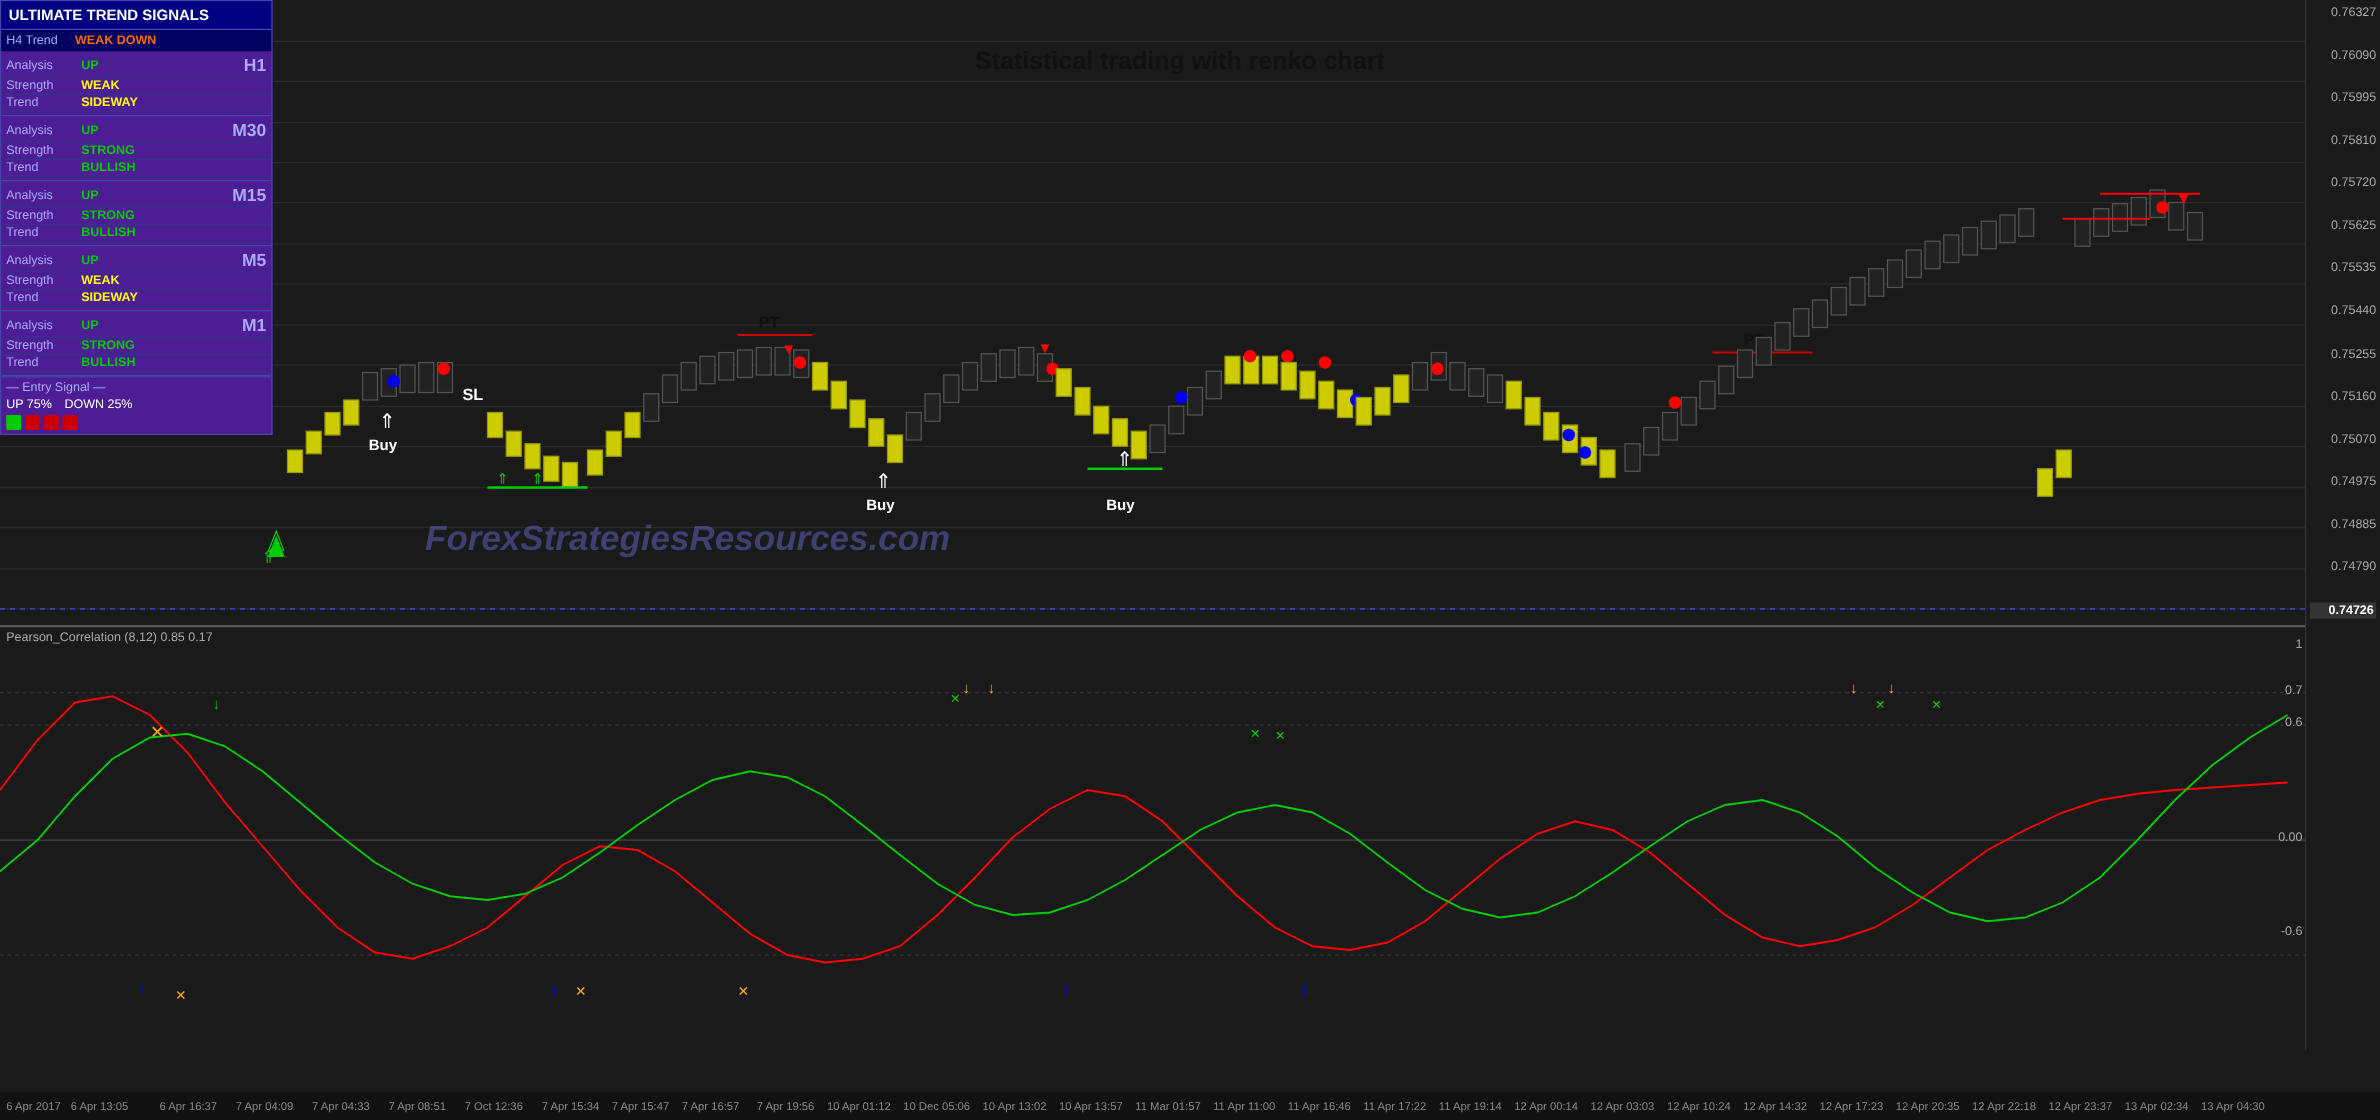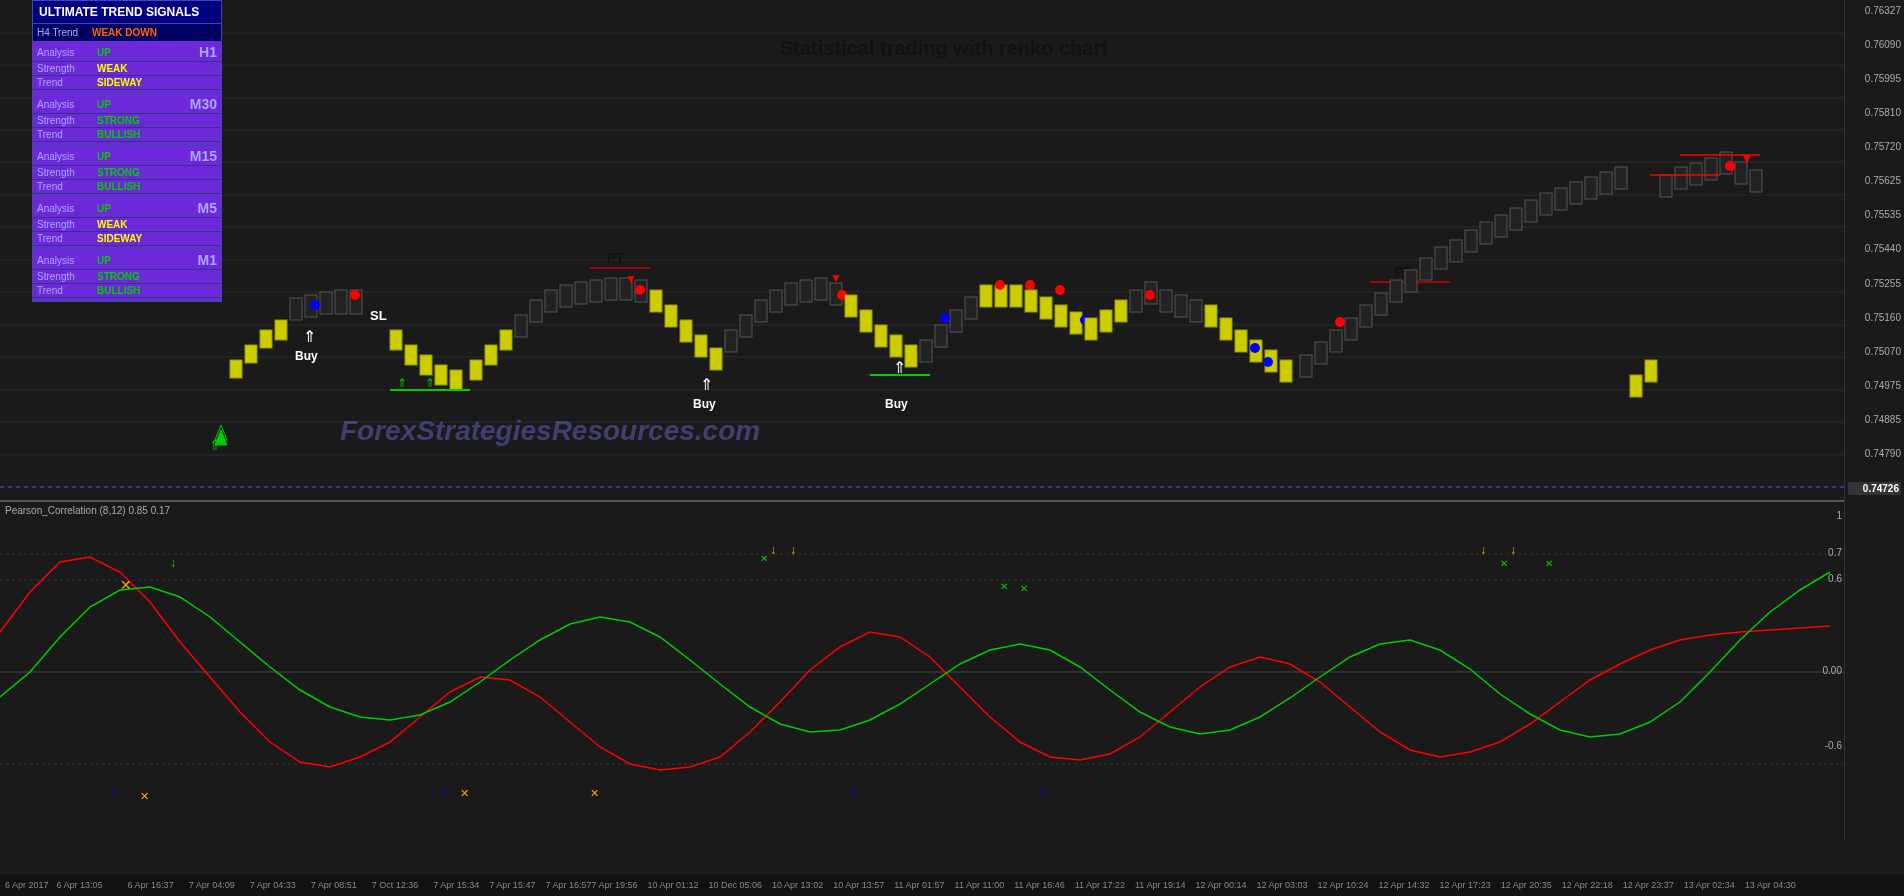--- a/index.html
+++ b/index.html
@@ -30,27 +30,26 @@
       display: flex;
       flex: 1;
       position: relative;
     }
 
     
     .signal-panel {
       position: absolute;
       top: 0;
       left: 0;
-      width: 190px;
-      background: #6d28d9;
+      width: 218px;
+      background: #4c1d95;
       border: 1px solid #4444aa;
       z-index: 10;
       font-size: 11px;
       color: white;
-      margin-left: 32px;
     }
 
     .signal-panel-title {
       background: #000080;
       color: #ffffff;
       font-weight: bold;
       font-size: 12px;
       padding: 4px 6px;
       border-bottom: 1px solid #4444aa;
     }
@@ -224,20 +223,33 @@
         <div class="signal-row">
           <span class="signal-label">Strength</span>
           <span class="signal-value-up">STRONG</span>
         </div>
         <div class="signal-row">
           <span class="signal-label">Trend</span>
           <span class="signal-value-up">BULLISH</span>
         </div>
       </div>
 
+      <div class="entry-signal-section">
+        <div class="entry-signal-label">— Entry Signal —</div>
+        <div class="entry-percentages">
+          <span class="pct-up">UP 75%</span>
+          <span class="pct-down">DOWN 25%</span>
+        </div>
+        <div class="signal-dots">
+          <div class="dot-green"></div>
+          <div class="dot-red"></div>
+          <div class="dot-red"></div>
+          <div class="dot-red"></div>
+        </div>
+      </div>
     </div>
 
     <svg style="position:absolute;top:0;left:0;width:1844px;height:500px;">
 
       <rect width="1844" height="500" fill="#1a1a1a"></rect>
 
       <line x1="0" y1="33" x2="1844" y2="33" stroke="#2a2a2a" stroke-width="1"></line>
       <line x1="0" y1="65" x2="1844" y2="65" stroke="#2a2a2a" stroke-width="1"></line>
       <line x1="0" y1="98" x2="1844" y2="98" stroke="#2a2a2a" stroke-width="1"></line>
       <line x1="0" y1="130" x2="1844" y2="130" stroke="#2a2a2a" stroke-width="1"></line>
@@ -515,27 +527,27 @@
     <div style="position:absolute;bottom:0;left:0;right:0;height:22px;background:#111;overflow:hidden;display:flex;align-items:center;padding:0 5px;gap:0;">
       <span style="font-size:9px;color:#888;white-space:nowrap;margin-right:8px;">6 Apr 2017</span>
       <span style="font-size:9px;color:#888;white-space:nowrap;margin-right:25px;">6 Apr 13:05</span>
       <span style="font-size:9px;color:#888;white-space:nowrap;margin-right:15px;">6 Apr 16:37</span>
       <span style="font-size:9px;color:#888;white-space:nowrap;margin-right:15px;">7 Apr 04:09</span>
       <span style="font-size:9px;color:#888;white-space:nowrap;margin-right:15px;">7 Apr 04:33</span>
       <span style="font-size:9px;color:#888;white-space:nowrap;margin-right:15px;">7 Apr 08:51</span>
       <span style="font-size:9px;color:#888;white-space:nowrap;margin-right:15px;">7 Oct 12:36</span>
       <span style="font-size:9px;color:#888;white-space:nowrap;margin-right:10px;">7 Apr 15:34</span>
       <span style="font-size:9px;color:#888;white-space:nowrap;margin-right:10px;">7 Apr 15:47</span>
-      <span style="font-size:9px;color:#888;white-space:nowrap;margin-right:0;">7 Apr 16:57</span>
+      <span style="font-size:9px;color:#888;white-space:nowrap;margin-right:14px;">7 Apr 16:57</span>
       <span style="font-size:9px;color:#888;white-space:nowrap;margin-right:10px;">7 Apr 19:56</span>
       <span style="font-size:9px;color:#888;white-space:nowrap;margin-right:10px;">10 Apr 01:12</span>
       <span style="font-size:9px;color:#888;white-space:nowrap;margin-right:10px;">10 Dec 05:06</span>
       <span style="font-size:9px;color:#888;white-space:nowrap;margin-right:10px;">10 Apr 13:02</span>
       <span style="font-size:9px;color:#888;white-space:nowrap;margin-right:10px;">10 Apr 13:57</span>
-      <span style="font-size:9px;color:#888;white-space:nowrap;margin-right:10px;">11 Apr 01:57</span>
+      <span style="font-size:9px;color:#888;white-space:nowrap;margin-right:10px;">11 Mar 01:57</span>
       <span style="font-size:9px;color:#888;white-space:nowrap;margin-right:10px;">11 Apr 11:00</span>
       <span style="font-size:9px;color:#888;white-space:nowrap;margin-right:10px;">11 Apr 16:46</span>
       <span style="font-size:9px;color:#888;white-space:nowrap;margin-right:10px;">11 Apr 17:22</span>
       <span style="font-size:9px;color:#888;white-space:nowrap;margin-right:10px;">11 Apr 19:14</span>
       <span style="font-size:9px;color:#888;white-space:nowrap;margin-right:10px;">12 Apr 00:14</span>
       <span style="font-size:9px;color:#888;white-space:nowrap;margin-right:10px;">12 Apr 03:03</span>
       <span style="font-size:9px;color:#888;white-space:nowrap;margin-right:10px;">12 Apr 10:24</span>
       <span style="font-size:9px;color:#888;white-space:nowrap;margin-right:10px;">12 Apr 14:32</span>
       <span style="font-size:9px;color:#888;white-space:nowrap;margin-right:10px;">12 Apr 17:23</span>
       <span style="font-size:9px;color:#888;white-space:nowrap;margin-right:10px;">12 Apr 20:35</span>

